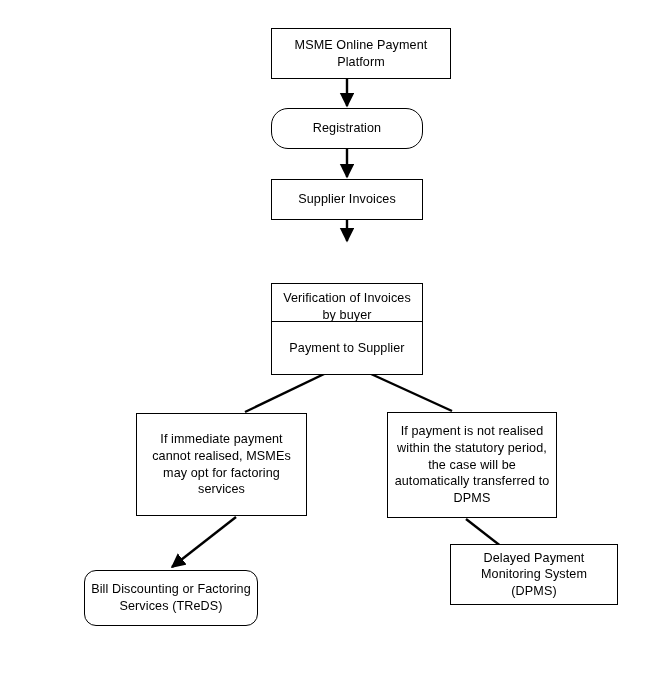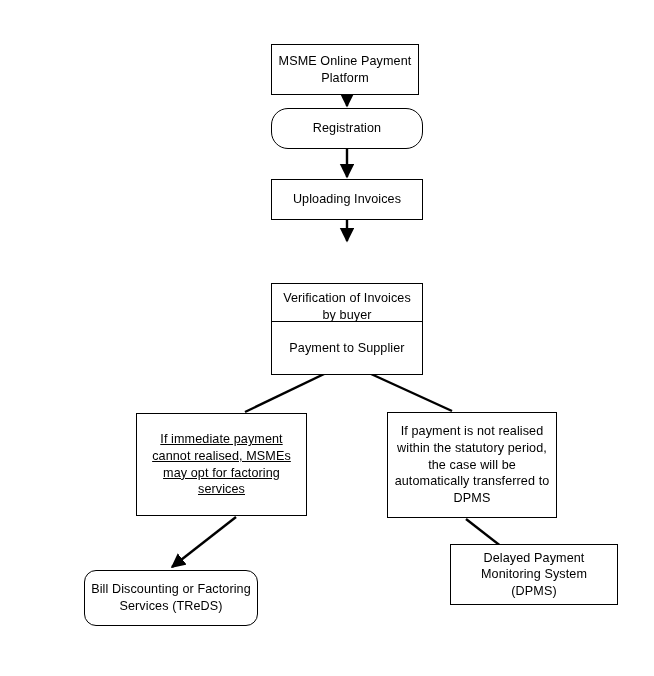--- a/index.html
+++ b/index.html
@@ -38,37 +38,37 @@
     text-align: center;
     padding: 4px 6px;
     font-size: 12.6px;
     line-height: 1.32;
     letter-spacing: 0.1px;
     color: #000000;
     z-index: 2;
   }
   
   .node-platform {
-    left: 271px;  top: 28px;  width: 148px; height: 51px; margin-top: 16px;
+    left: 271px;  top: 28px;  width: 180px; height: 51px;
   }
   .node-registration {
     left: 271px;  top: 108px; width: 152px; height: 41px; border-radius: 17px;
   }
   .node-uploading {
     left: 271px;  top: 179px; width: 152px; height: 41px;
   }
   .node-verification {
     left: 271px;  top: 243px; width: 152px; height: 48px; margin-top: 40px;
   }
   .node-payment {
     left: 271px;  top: 321px; width: 152px; height: 54px;
   }
   
   .node-factoring-branch {
-    left: 136px;  top: 413px; width: 171px; height: 103px; text-decoration: underline;
+    left: 136px;  top: 413px; width: 171px; height: 103px;
   }
   .node-dpms-branch {
     left: 387px;  top: 412px; width: 170px; height: 106px;
   }
   
   .node-treds {
     left: 84px;   top: 570px; width: 174px; height: 56px; border-radius: 12px;
   }
   .node-dpms {
     left: 450px;  top: 544px; width: 168px; height: 61px;
@@ -104,21 +104,21 @@
 
   <div class="node node-platform">
     <span class="node-text">MSME Online Payment Platform</span>
   </div>
 
   <div class="node node-registration">
     <span class="node-text">Registration</span>
   </div>
 
   <div class="node node-uploading">
-    <span class="node-text">Uploading Invoices</span>
+    <span class="node-text">Supplier Invoices</span>
   </div>
 
   <div class="node node-verification">
     <span class="node-text">Verification of Invoices by buyer</span>
   </div>
 
   <div class="node node-payment">
     <span class="node-text">Payment to Supplier</span>
   </div>
 

